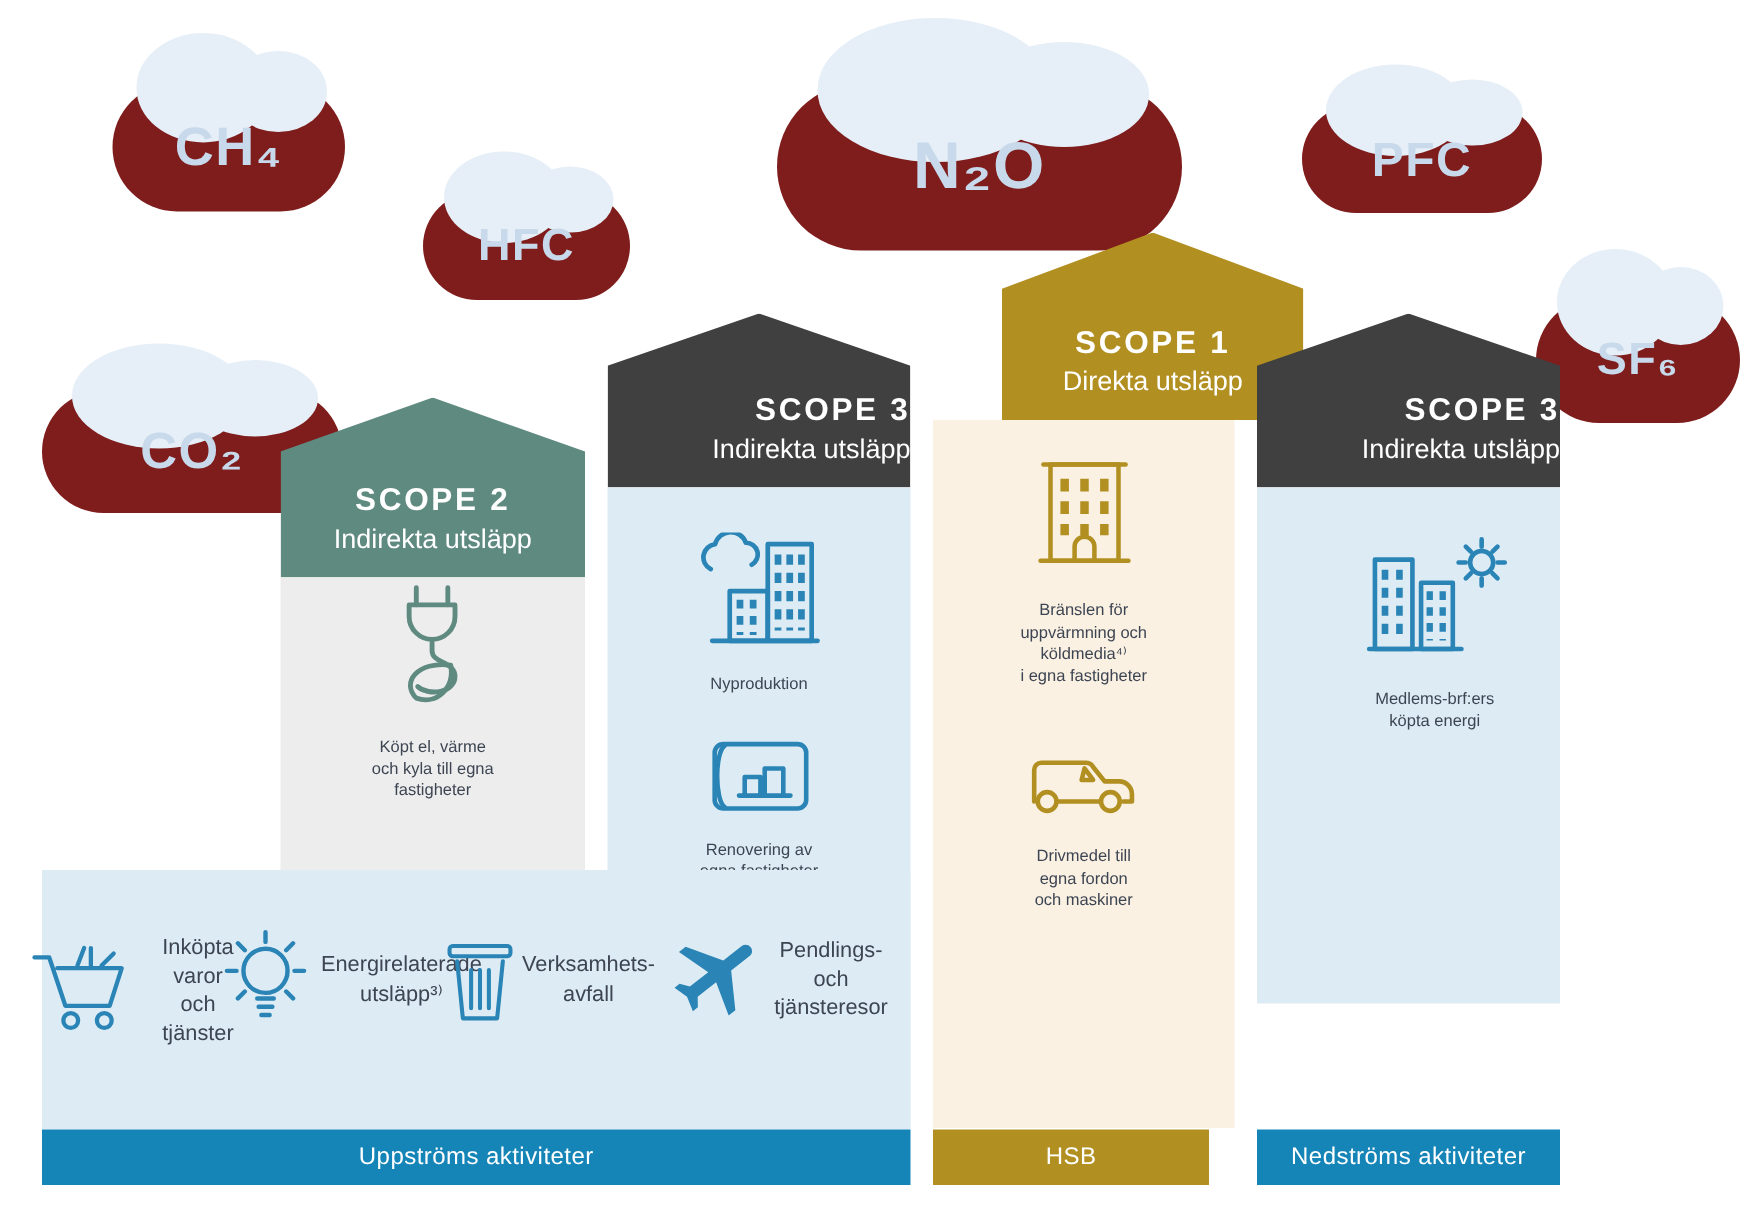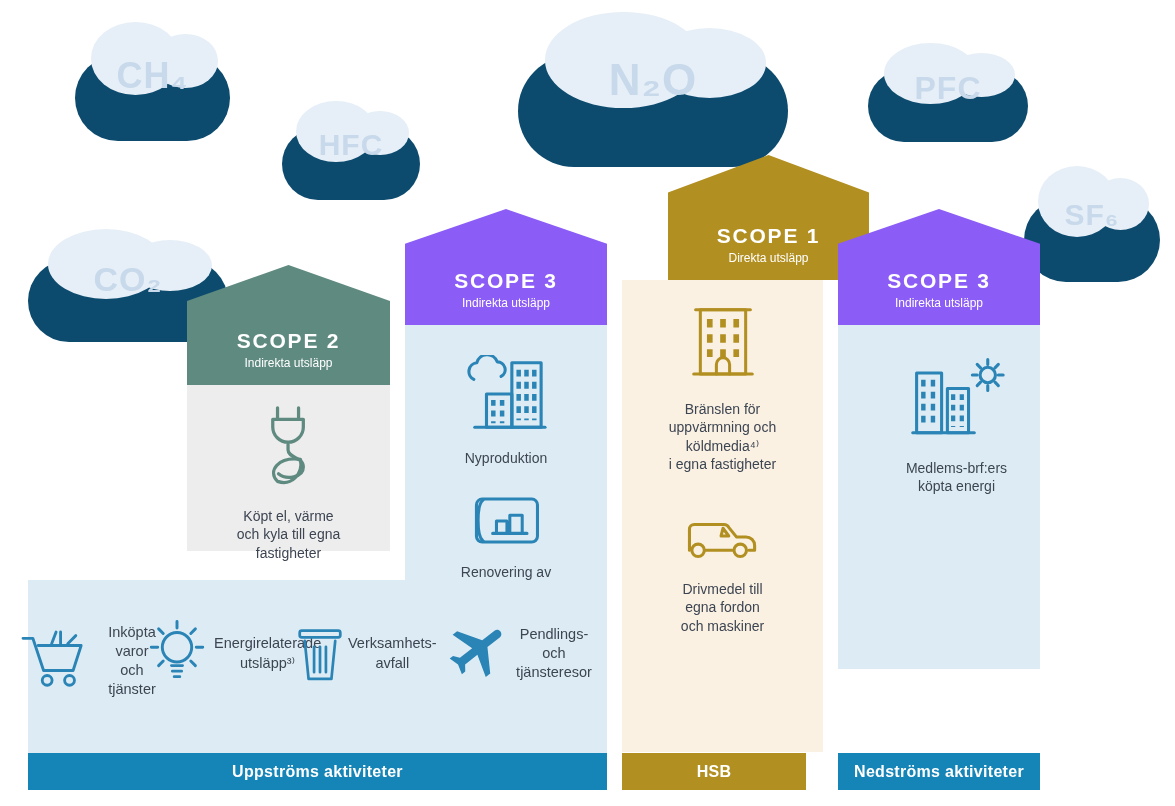--- a/index.html
+++ b/index.html
@@ -1,80 +1,80 @@
 <!DOCTYPE html>
 <html><head>
 <meta charset="utf-8">
 <style>
   * { margin:0; padding:0; box-sizing:border-box; }
   body { background:#ffffff; font-family:"Liberation Sans","DejaVu Sans",sans-serif; }
   .canvas { position:relative; width:1175px; height:806px; background:#ffffff; overflow:hidden; }
 
   
-  .cloud { position:absolute; z-index:0; background:#0c4a6e; border-radius:60px;
-           display:flex; align-items:flex-start; justify-content:center; }
+  .cloud { position:absolute; z-index:0; background:#7f1d1d; border-radius:60px;
+           display:flex; align-items:center; justify-content:center; }
   .cloud::before, .cloud::after { content:""; position:absolute; background:#e6eff7; border-radius:50%; }
   .cloud::before { width:58%; height:85%; top:-38%; left:10%; }
   .cloud::after  { width:42%; height:62%; top:-24%; right:8%; }
   .cloud-label { position:relative; z-index:1; font-weight:bold; color:#c7d9ea; letter-spacing:1px; }
   .c-ch4 { left:75px;  top:55px;  width:155px; height:86px; }  .c-ch4 .cloud-label { font-size:36px; }
   .c-hfc { left:282px; top:128px; width:138px; height:72px; }  .c-hfc .cloud-label { font-size:30px; }
   .c-n2o { left:518px; top:55px;  width:270px; height:112px; } .c-n2o .cloud-label { font-size:44px; }
   .c-pfc { left:868px; top:70px;  width:160px; height:72px; }  .c-pfc .cloud-label { font-size:32px; }
   .c-co2 { left:28px;  top:260px; width:200px; height:82px; }  .c-co2 .cloud-label { font-size:34px; }
   .c-sf6 { left:1024px;top:198px; width:136px; height:84px; }  .c-sf6 .cloud-label { font-size:30px; }
 
   
   .column { position:absolute; z-index:1; }
   .col-header { position:relative; width:100%; display:flex; flex-direction:column; justify-content:flex-end;
                 align-items:center; padding-bottom:15px; color:#ffffff; text-align:center;
                 clip-path:polygon(0 30%, 50% 0, 100% 30%, 100% 100%, 0 100%); }
-  .hdr-blue { background:#8b5cf6; }
+  .hdr-blue { background:#404040;align-items:flex-end; }
   .hdr-teal { background:#5f8a80; }
   .hdr-gold { background:#b28f21; }
   .col-title    { font-size:21px; font-weight:bold; letter-spacing:1.8px; }
-  .col-subtitle { font-size:12px; margin-top:3px; }
+  .col-subtitle { font-size:18px; margin-top:3px; }
   .col-body { width:100%; display:flex; flex-direction:column; align-items:center; text-align:center; }
   .body-blue  { background:#ddecf4; }
   .body-gray  { background:#ededed; }
   .body-cream { background:#faf1e3; }
 
   .col-scope2  { left:187px; top:265px; width:203px; }
   .col-scope2 .col-header { height:120px; }
-  .col-scope2 .col-body   { height:166px; padding-top:16px; }
+  .col-scope2 .col-body   { height:195px; }
 
   .col-scope3u { left:405px; top:209px; width:202px; }
   .col-scope3u .col-header { height:116px; }
   .col-scope3u .col-body   { height:427px; padding-top:30px; }
 
   .col-scope1  { left:622px; top:155px; width:201px; }
   .col-scope1 .col-header { height:125px;margin-left:46px; }
   .col-scope1 .col-body   { height:472px; padding-top:16px; }
 
   .col-scope3d { left:838px; top:209px; width:202px; }
   .col-scope3d .col-header { height:116px; }
   .col-scope3d .col-body   { height:344px; padding-top:30px;padding-left:35px; }
 
-  .lbl { font-size:14px; line-height:1.32; color:#3d4552; white-space:pre-line; }
+  .lbl { font-size:11px; line-height:1.32; color:#3d4552; white-space:pre-line; }
   .icon { display:inline-flex; justify-content:center; }
   .ic-blue { color:#2a84b6; }
   .ic-teal { color:#5f8a80; }
   .ic-gold { color:#b28f21; }
 
   
   .upstream-box { position:absolute; left:28px; top:580px; width:579px; height:173px;
                   background:#ddecf4; z-index:2; }
   .up-item { position:absolute; top:36px; width:150px; display:flex; align-items:center; text-align:center; }
   .up-item .icon { height:68px; align-items:flex-end; }
   .up-item .lbl { font-size:14.5px; margin-top:7px; }
   .up1 { left:-10px; } .up2 { left:112px; } .up3 { left:264px; } .up4 { left:417px; }
 
   
   .bar { position:absolute; top:753px; height:37px; z-index:3; display:flex; align-items:center;
-         justify-content:center; color:#ffffff; font-weight:bold; font-size:16px; letter-spacing:0.3px; }
+         justify-content:center; color:#ffffff; font-weight:normal; font-size:16px; letter-spacing:0.3px; }
   .bar-blue { background:#1584b7; }
   .bar-gold { background:#b28f21; }
   .bar-upstream   { left:28px;  width:579px; }
   .bar-hsb        { left:622px; width:184px; }
   .bar-downstream { left:838px; width:202px; }
 </style>
 </head>
 <body>
 
 <div class="canvas">

